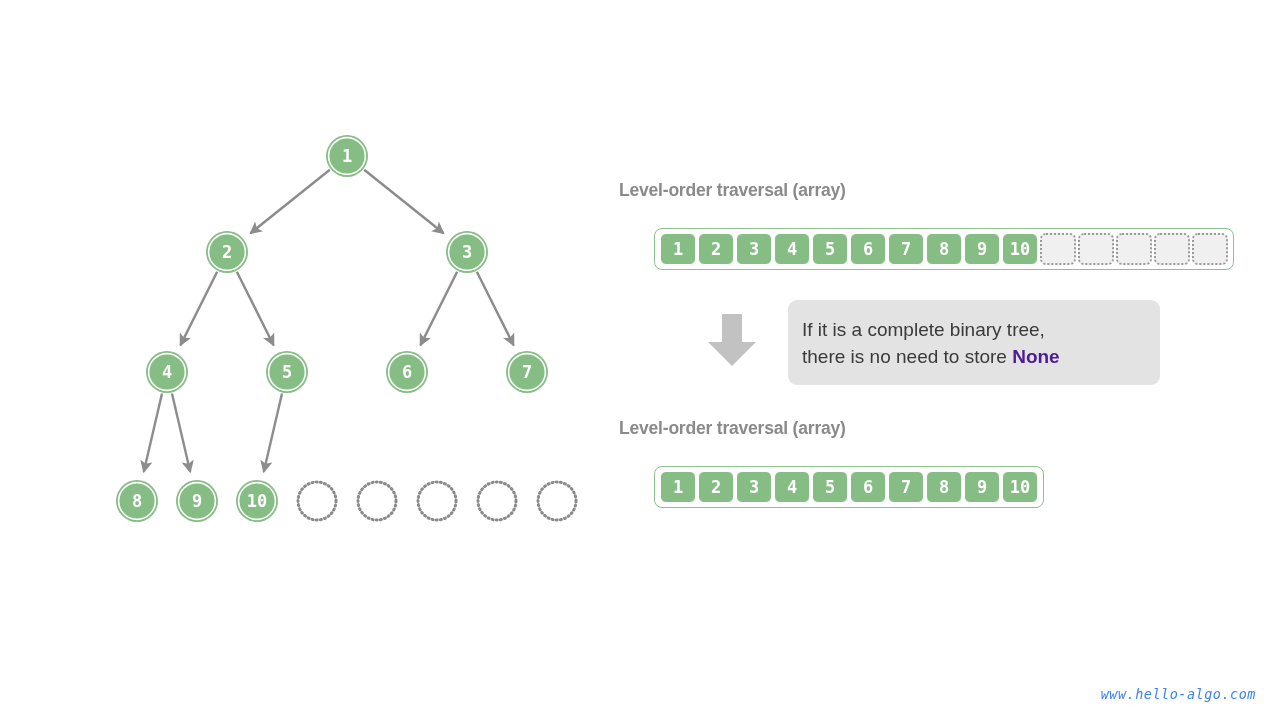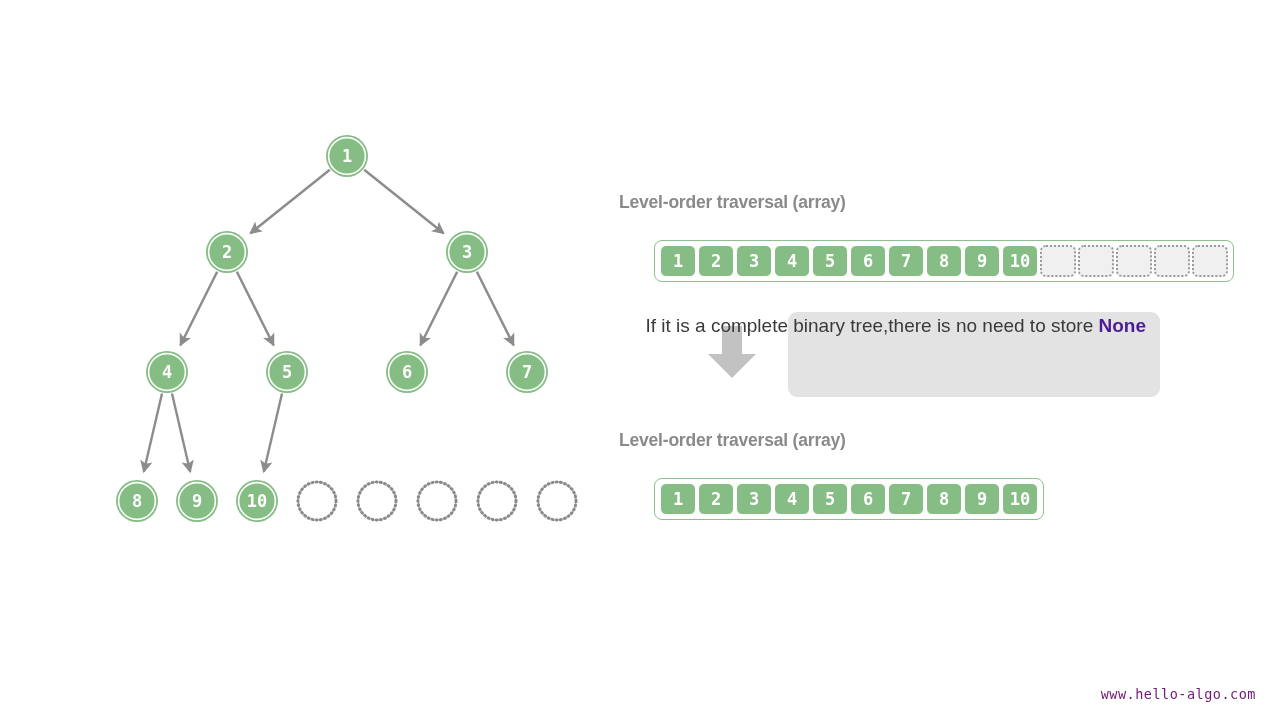--- a/index.html
+++ b/index.html
@@ -29,21 +29,21 @@
     font-family: "DejaVu Sans Mono", monospace;
     font-size: 17px;
     font-weight: 700;
     fill: #ffffff;
   }
 
   
   #right-panel {
     position: absolute;
     left: 615px;
-    top: 12px;
+    top: 0;
     width: 665px;
     height: 547px;
   }
 
   .section-title {
     position: absolute;
     font-family: "Liberation Sans", sans-serif;
     font-size: 17.5px;
     font-weight: 700;
     color: #8a8a8a;
@@ -88,22 +88,22 @@
   #note-box {
     position: absolute;
     left: 173px;
     top: 300px;
     width: 372px;
     height: 85px;
     box-sizing: border-box;
     background: #e3e3e3;
     border-radius: 9px;
     display: flex;
-    flex-direction: row;
-    justify-content: flex-end;
+    flex-direction: column;
+    justify-content: center;
     padding: 0 14px;
   }
   .note-line {
     font-family: "Liberation Sans", sans-serif;
     font-size: 19px;
     color: #3a3a3a;
     line-height: 27px;
     white-space: nowrap;
   }
   .note-emph {
@@ -117,23 +117,24 @@
     top: 308px;
   }
 
   
   #watermark {
     position: absolute;
     right: 24px;
     bottom: 18px;
     font-family: "DejaVu Sans Mono", monospace;
     font-size: 13.5px;
-    color: #701a75;
+    color: #3b82f6;
     letter-spacing: 0.5px;
     white-space: nowrap;
+    font-style: italic;
   }
 </style>
 </head>
 <body>
 
 <div id="tree-panel">
   <svg id="tree-svg" width="620" height="720">
     <defs>
       <marker id="arrowhead" markerWidth="6" markerHeight="6" refX="4.6" refY="3" orient="auto" markerUnits="strokeWidth">
         <path d="M0,0.4 L5.2,3 L0,5.6 L1.2,3 Z" fill="#8c8c8c"></path>

